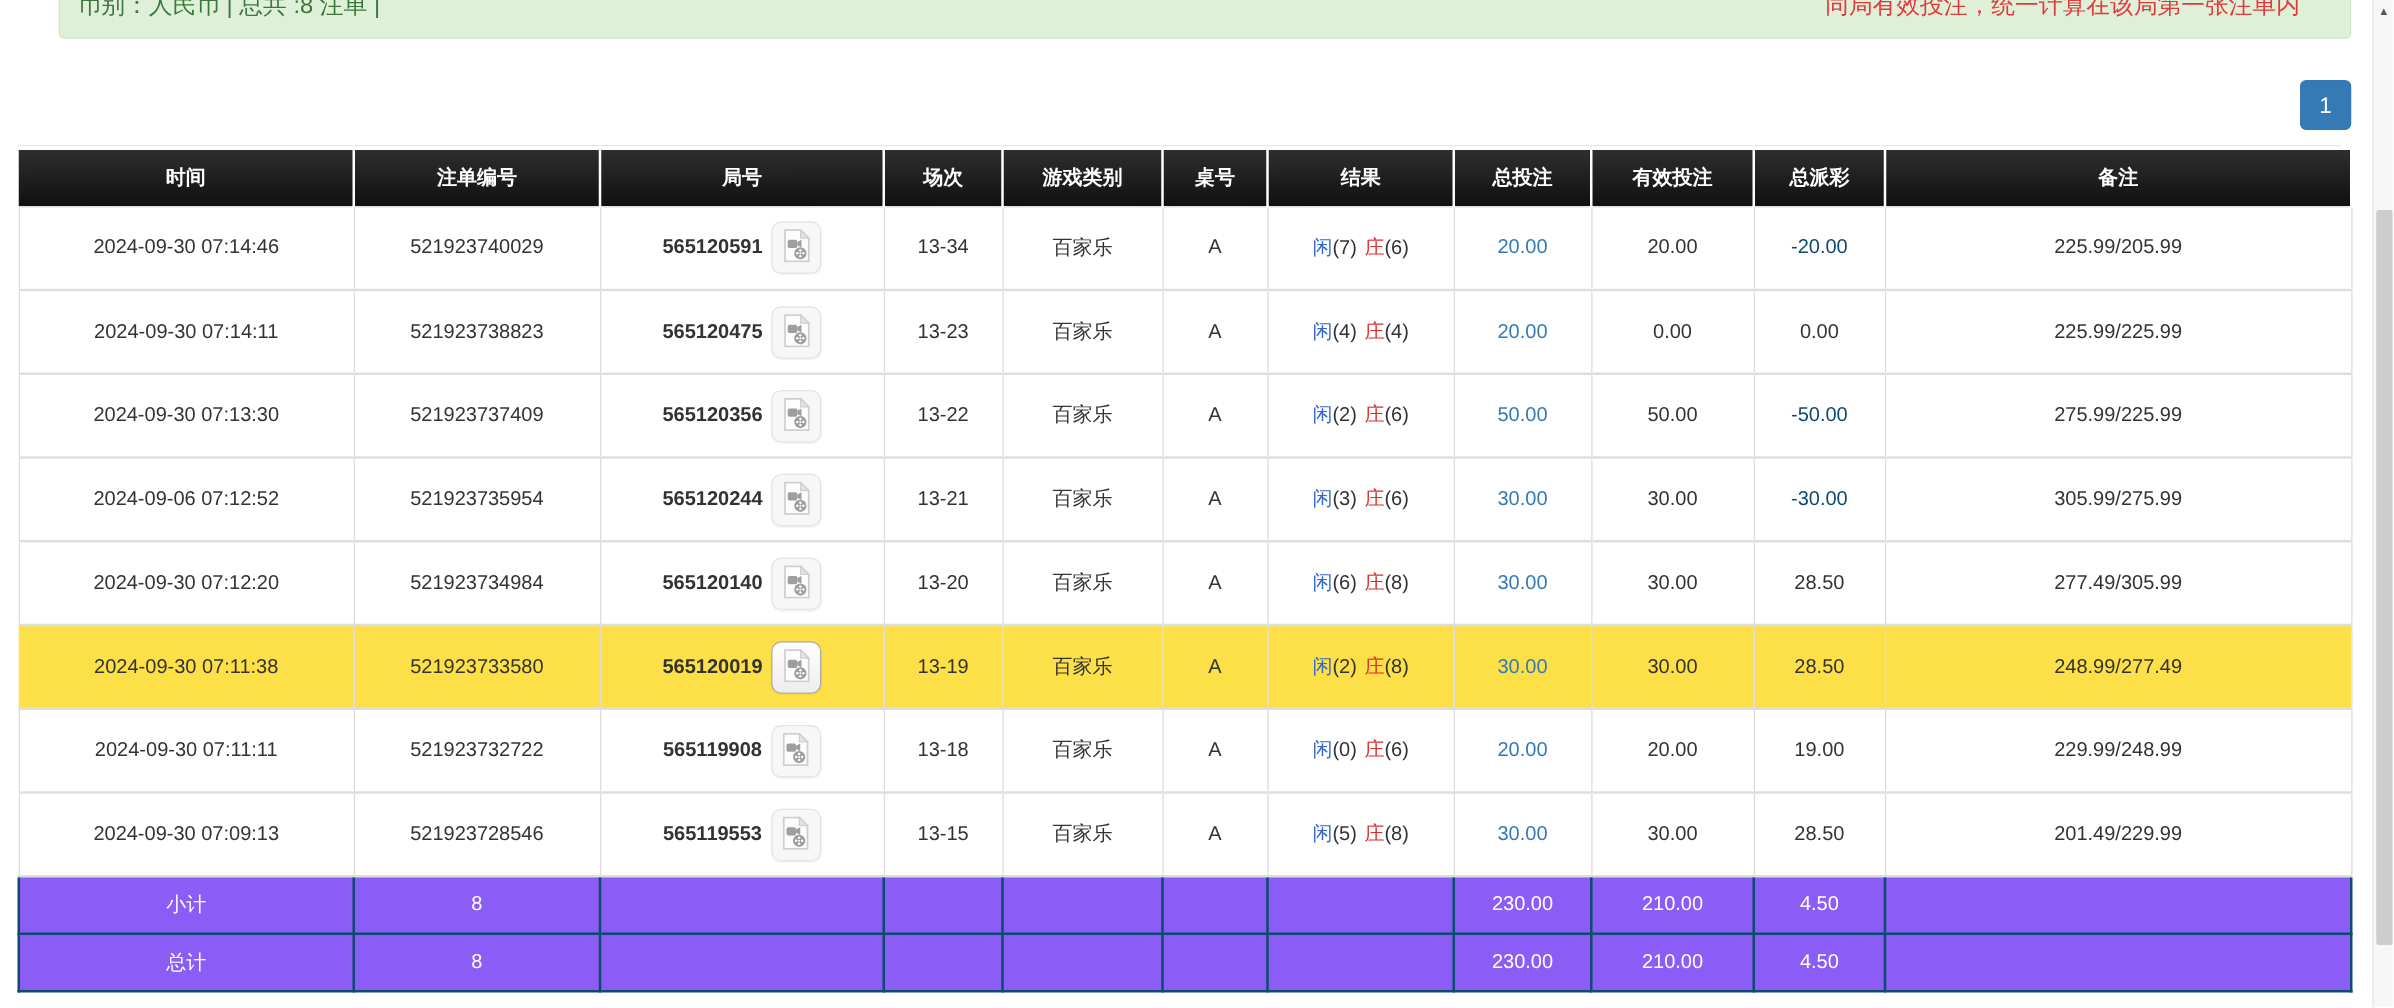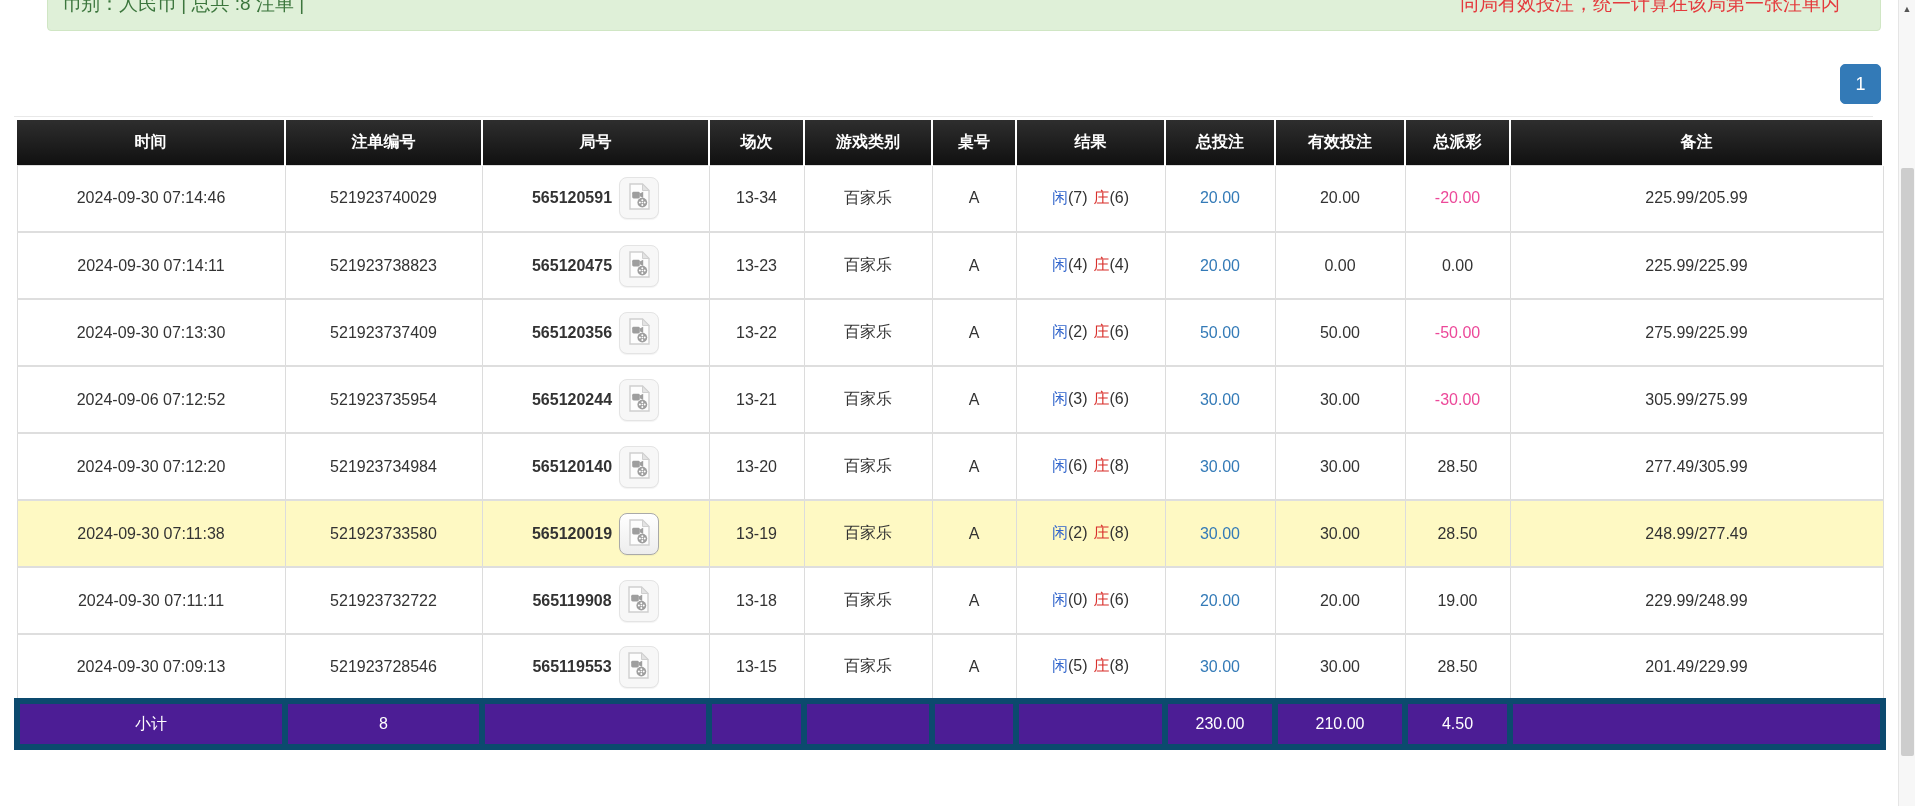--- a/index.html
+++ b/index.html
@@ -22,36 +22,36 @@
   .toolbar-line { position:absolute; left:14px; top:116px; width:1859px; height:0;
                   border-top:1px solid #e8e8e8; }
 
   
   .tbl-wrap { position:absolute; left:14px; top:120px; width:1866px; }
   table { border-collapse:collapse; table-layout:fixed; width:1866px; font-size:16px; }
   th { height:45px; background:linear-gradient(180deg,#2e2e2e 0%,#101010 100%);
        color:#fff; font-weight:bold; border-right:2px solid #fff; text-align:center;margin-left:32px; }
   tbody td { height:67px; text-align:center; vertical-align:middle; background:#fff;
              border:1px solid #dcdcdc; border-bottom:2px solid #dedede; color:#333; }
-  tr.highlight td { background:#fef9c3; }
+  tr.highlight td { background:#fde047; }
 
   td.amt-blue { color:#337ab7; }
-  td.neg { color:#ec4899; }
+  td.neg { color:#0c4a6e; }
   .res-p { color:#3366cc; }
   .res-b { color:#d9302c; margin-left:6px; }
   .res-n { color:#333; }
 
   .game-cell { display:flex; align-items:center; justify-content:center; gap:7px;font-weight:bold; }
   .icon-btn { width:40px; height:42px; border-radius:8px; background:#f7f7f7;
               border:1px solid #e4e4e4; box-shadow:0 1px 1px rgba(0,0,0,0.05);
               display:inline-flex; align-items:center; justify-content:center; cursor:pointer; }
   tr.highlight .icon-btn { background:linear-gradient(#ffffff,#ededed); border-color:#a9a9a9; }
 
-  tfoot td { height:46px; background:#4c1d95; color:#fff; text-align:center;
-             vertical-align:middle; border:6px solid #0c4a6e; font-size:16px; }
+  tfoot td { height:46px; background:#8b5cf6; color:#fff; text-align:center;
+             vertical-align:middle; border:2px solid #0c4a6e; font-size:16px; }
 
   
   .scrollbar { position:absolute; right:0; top:0; width:17px; height:806px;
                background:#f7f7f7; border-left:1px solid #e5e5e5; }
   .sb-arrow { height:18px; display:flex; align-items:center; justify-content:center;
               font-size:9px; color:#555; cursor:pointer; }
   .sb-thumb { position:absolute; left:2px; top:168px; width:13px; height:588px;
               background:#cdcdcd; border-radius:2px; cursor:pointer; }
 </style>
 </head>
@@ -371,20 +371,33 @@
       <td></td>
           <td></td>
           <td></td>
       <td></td>
           <td></td>
       <td>230.00</td>
       <td>210.00</td>
       <td>4.50</td>
       <td></td>
     </tr>
+    <tr>
+      <td>总计</td>
+      <td>8</td>
+      <td></td>
+          <td></td>
+          <td></td>
+      <td></td>
+          <td></td>
+      <td>230.00</td>
+      <td>210.00</td>
+      <td>4.50</td>
+      <td></td>
+    </tr>
   </tfoot>
 </table>
 </div>
 
 <div class="scrollbar">
   <div class="sb-arrow">▲</div>
   <div class="sb-thumb"></div>
 </div>
 
 </body></html>

